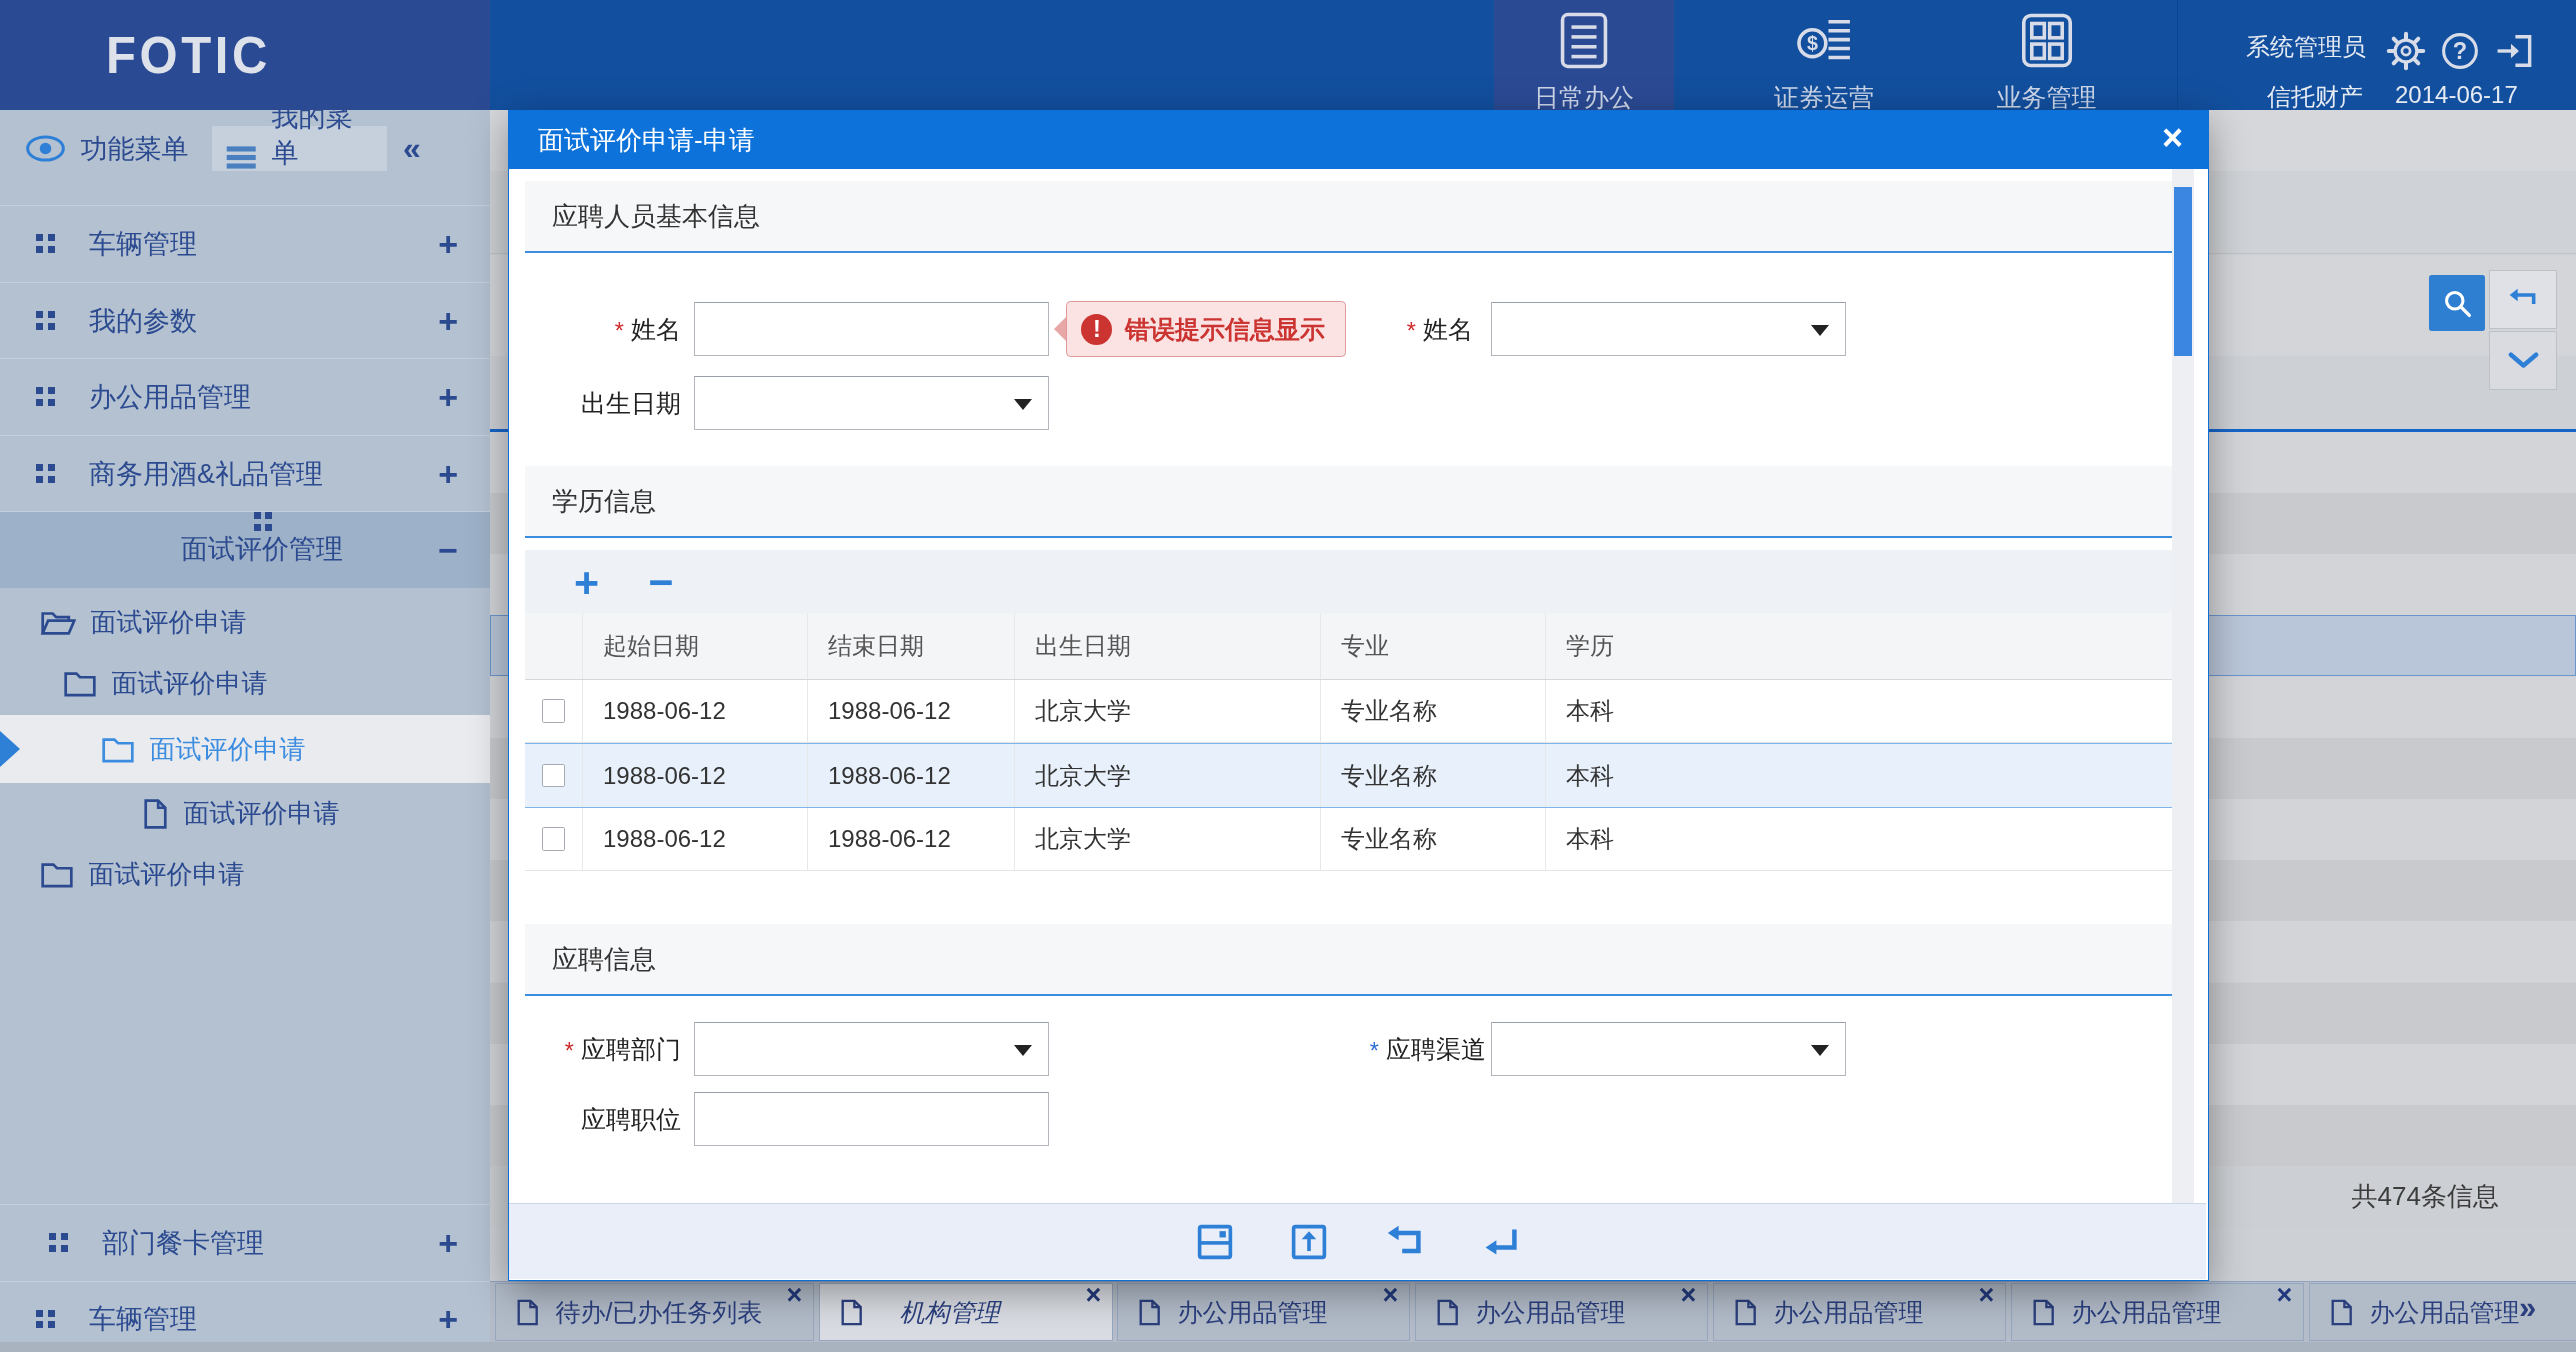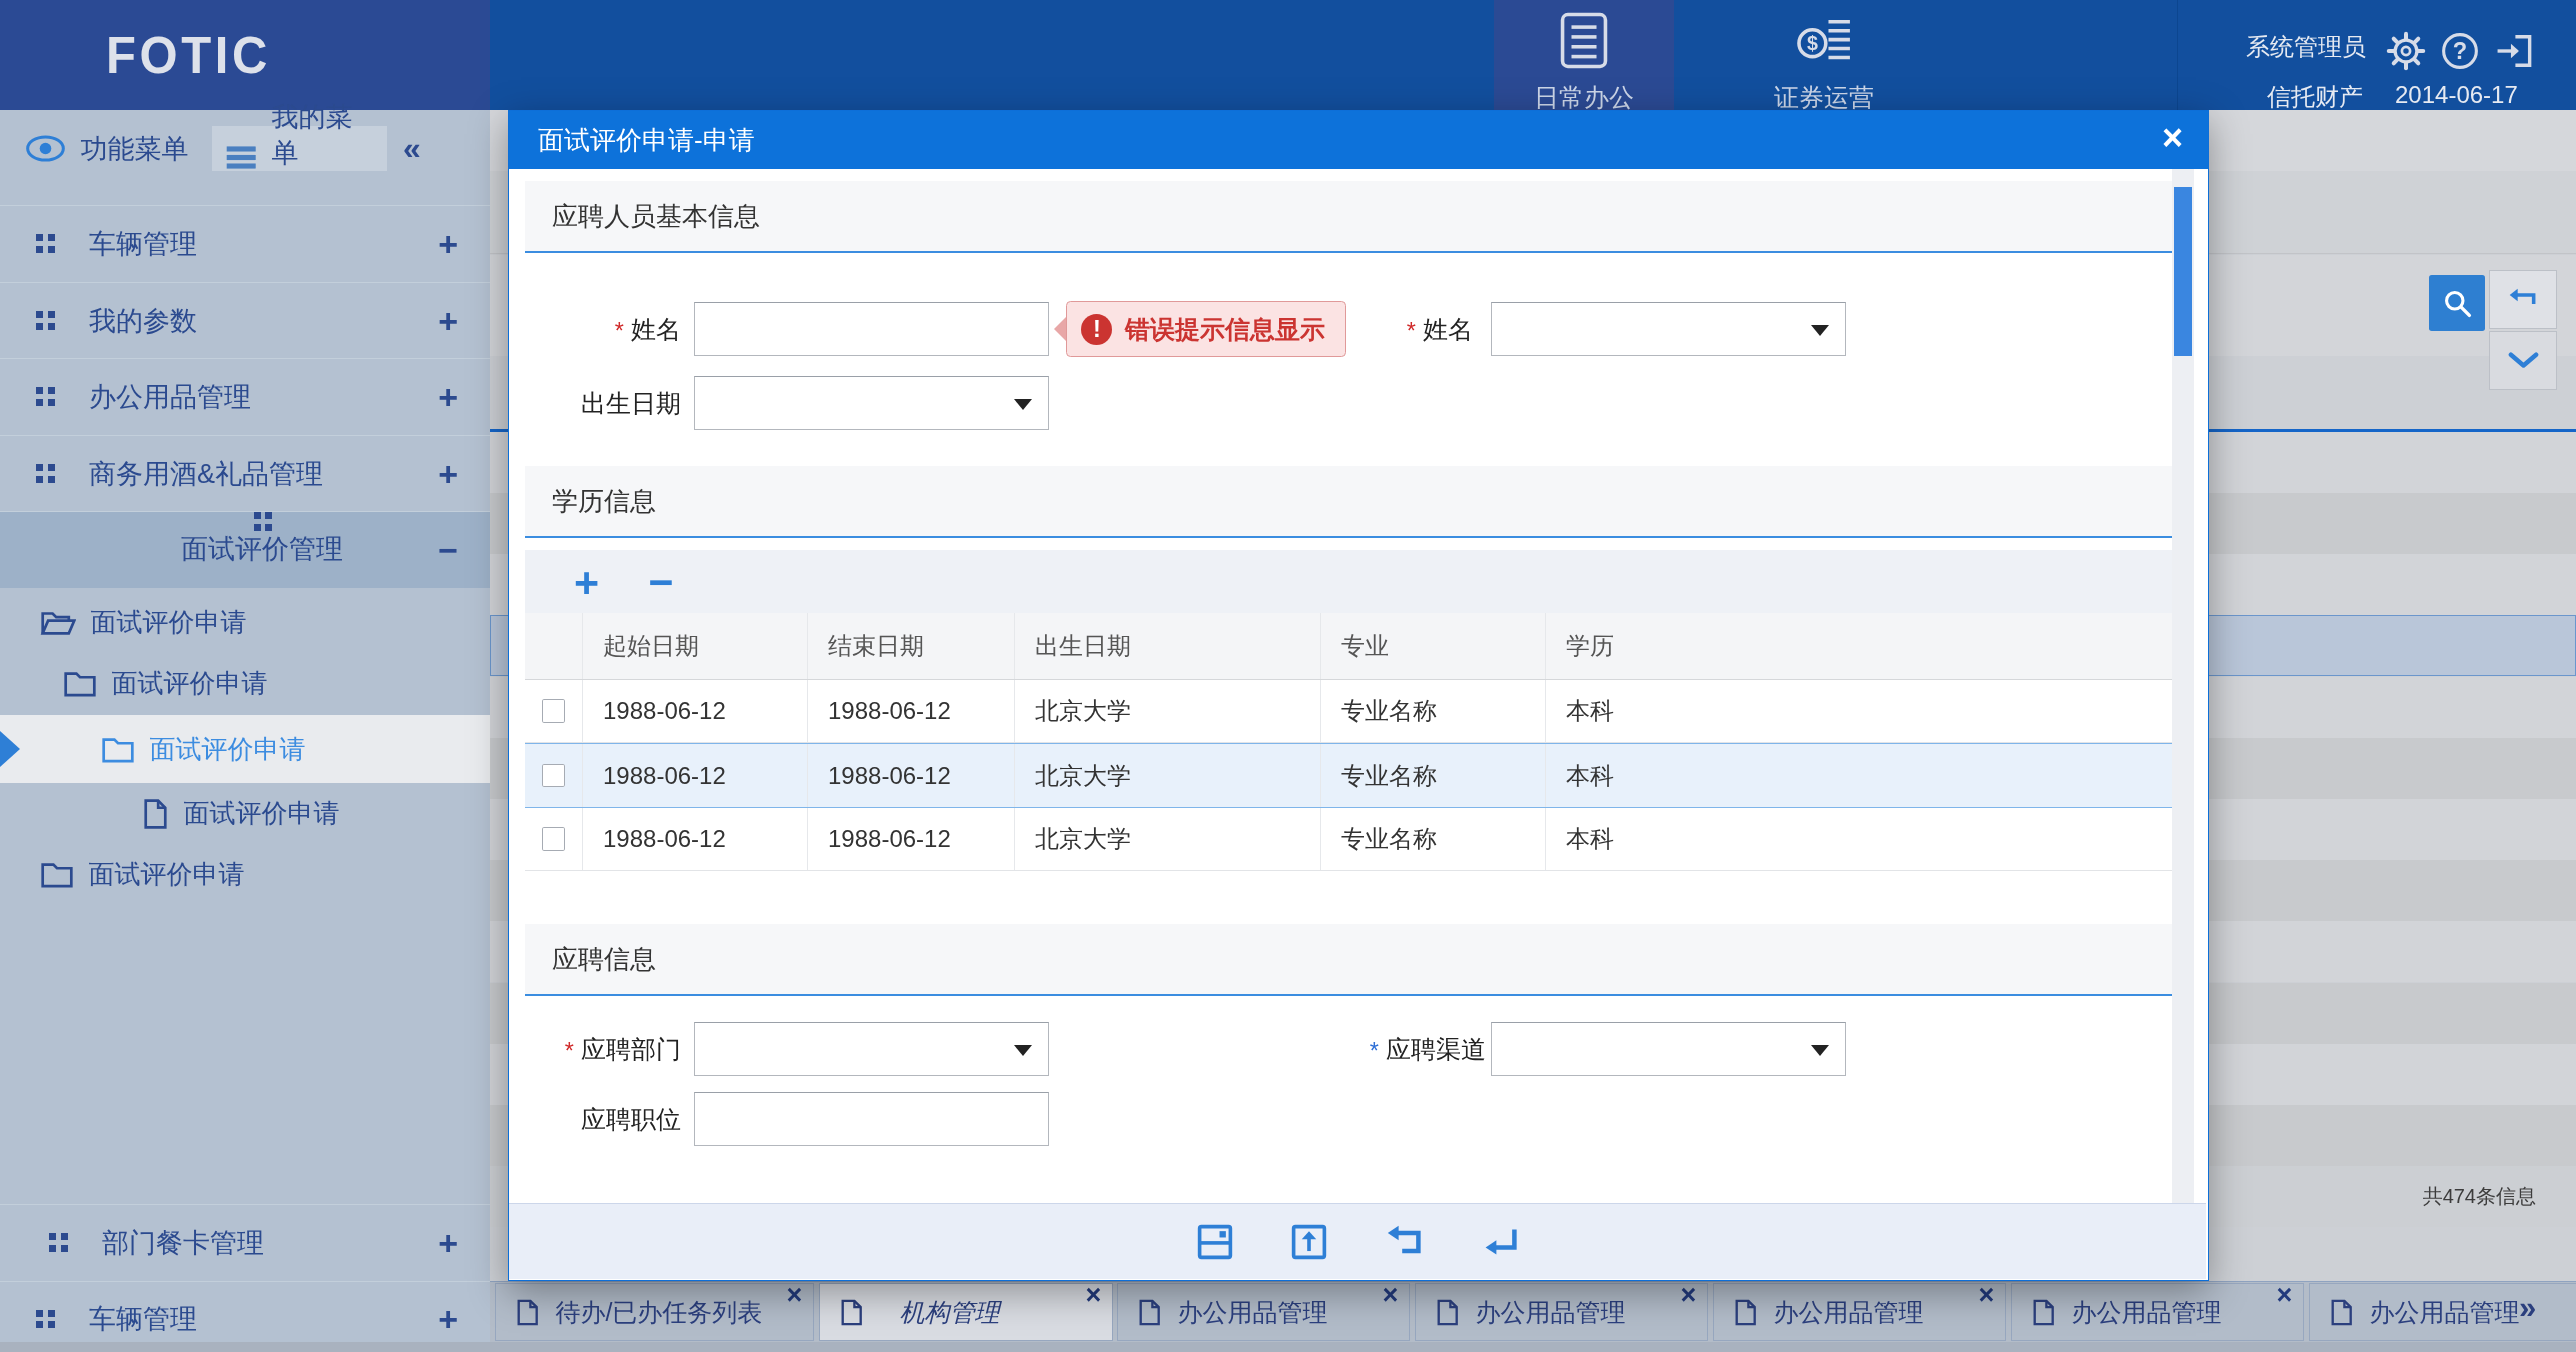--- a/index.html
+++ b/index.html
@@ -42,21 +42,21 @@
 
   
   .bg-band{position:absolute;}
   .bg-row{position:absolute;left:490px;width:2086px;height:61px;}
   .search-btn{position:absolute;left:2429px;top:275px;width:56px;height:56px;background:#2e7fd1;border-radius:2.7px;
      display:flex;align-items:center;justify-content:center;}
   .side-cell{position:absolute;left:2489px;width:68px;height:59px;background:#dfe1e6;border:0.9px solid #bcc0c7;
      display:flex;align-items:center;justify-content:center;}
   .status-row{position:absolute;left:490px;top:1166px;width:2086px;height:61px;background:#cccfd3;
      display:flex;align-items:center;justify-content:flex-end;}
-  .status-text{margin-right:40px;font-size:20px;color:#3c3c3c;}
+  .status-text{margin-right:77px;font-size:26px;color:#3c3c3c;}
 
   
   .tabbar{position:absolute;left:490px;top:1281px;width:2086px;height:61px;background:#b3bcc8;border-top:1.8px solid #8fa3c0;}
   .btab{position:absolute;top:1.8px;height:58px;background:#b2bcc9;border:0.9px solid #97a7bf;display:flex;align-items:center;}
   .btab.active{background:#d9dce2;}
   .btab-label{font-size:25px;color:#2b3f7e;margin-left:16px;}
   .btab-close{position:absolute;right:10.8px;top:-3.6px;font-size:27px;font-weight:bold;color:#223a7d;}
   .doc-ic{margin-left:20px;flex:none;}
   .tab-overflow{position:absolute;left:2519px;top:9px;font-size:31px;font-weight:bold;color:#2b3f7e;}
 
@@ -171,20 +171,32 @@
           <line x1="38" y1="12" x2="62" y2="12" stroke="#d7dce8" stroke-width="4"></line>
           <line x1="38" y1="22" x2="62" y2="22" stroke="#d7dce8" stroke-width="4"></line>
           <line x1="38" y1="32" x2="62" y2="32" stroke="#d7dce8" stroke-width="4"></line>
           <line x1="38" y1="42" x2="62" y2="42" stroke="#d7dce8" stroke-width="4"></line>
           <line x1="38" y1="52" x2="62" y2="52" stroke="#d7dce8" stroke-width="4"></line>
         </svg>
       </div>
       <div class="nav-label">证券运营</div>
     </div>
 
+    <div class="nav-block" style="left:1934px;width:225px;">
+      <div class="nav-ic">
+        <svg width="56" height="59" viewBox="0 0 62 66">
+          <rect x="5" y="5" width="52" height="56" rx="8" fill="none" stroke="#d7dce8" stroke-width="4"></rect>
+          <rect x="14" y="14" width="14" height="16" fill="none" stroke="#d7dce8" stroke-width="4"></rect>
+          <rect x="34" y="14" width="14" height="16" fill="none" stroke="#d7dce8" stroke-width="4"></rect>
+          <rect x="14" y="37" width="14" height="16" fill="none" stroke="#d7dce8" stroke-width="4"></rect>
+          <rect x="34" y="37" width="14" height="16" fill="none" stroke="#d7dce8" stroke-width="4"></rect>
+        </svg>
+      </div>
+      <div class="nav-label">业务管理</div>
+    </div>
 
     <div class="hdr-sep" style="left:2177px;"></div>
 
     <div class="user-name" style="left:2195px;top:29px;width:171px;">系统管理员</div>
     <div class="hdr-icon" style="left:2386px;">
       <svg width="40" height="40" viewBox="0 0 44 44">
         <circle cx="22" cy="22" r="12" fill="none" stroke="#d7dce8" stroke-width="3.6"></circle>
         <circle cx="22" cy="22" r="4.5" fill="none" stroke="#d7dce8" stroke-width="3"></circle>
         <g stroke="#d7dce8" stroke-width="4.4" stroke-linecap="round">
           <line x1="22" y1="3" x2="22" y2="9"></line>

